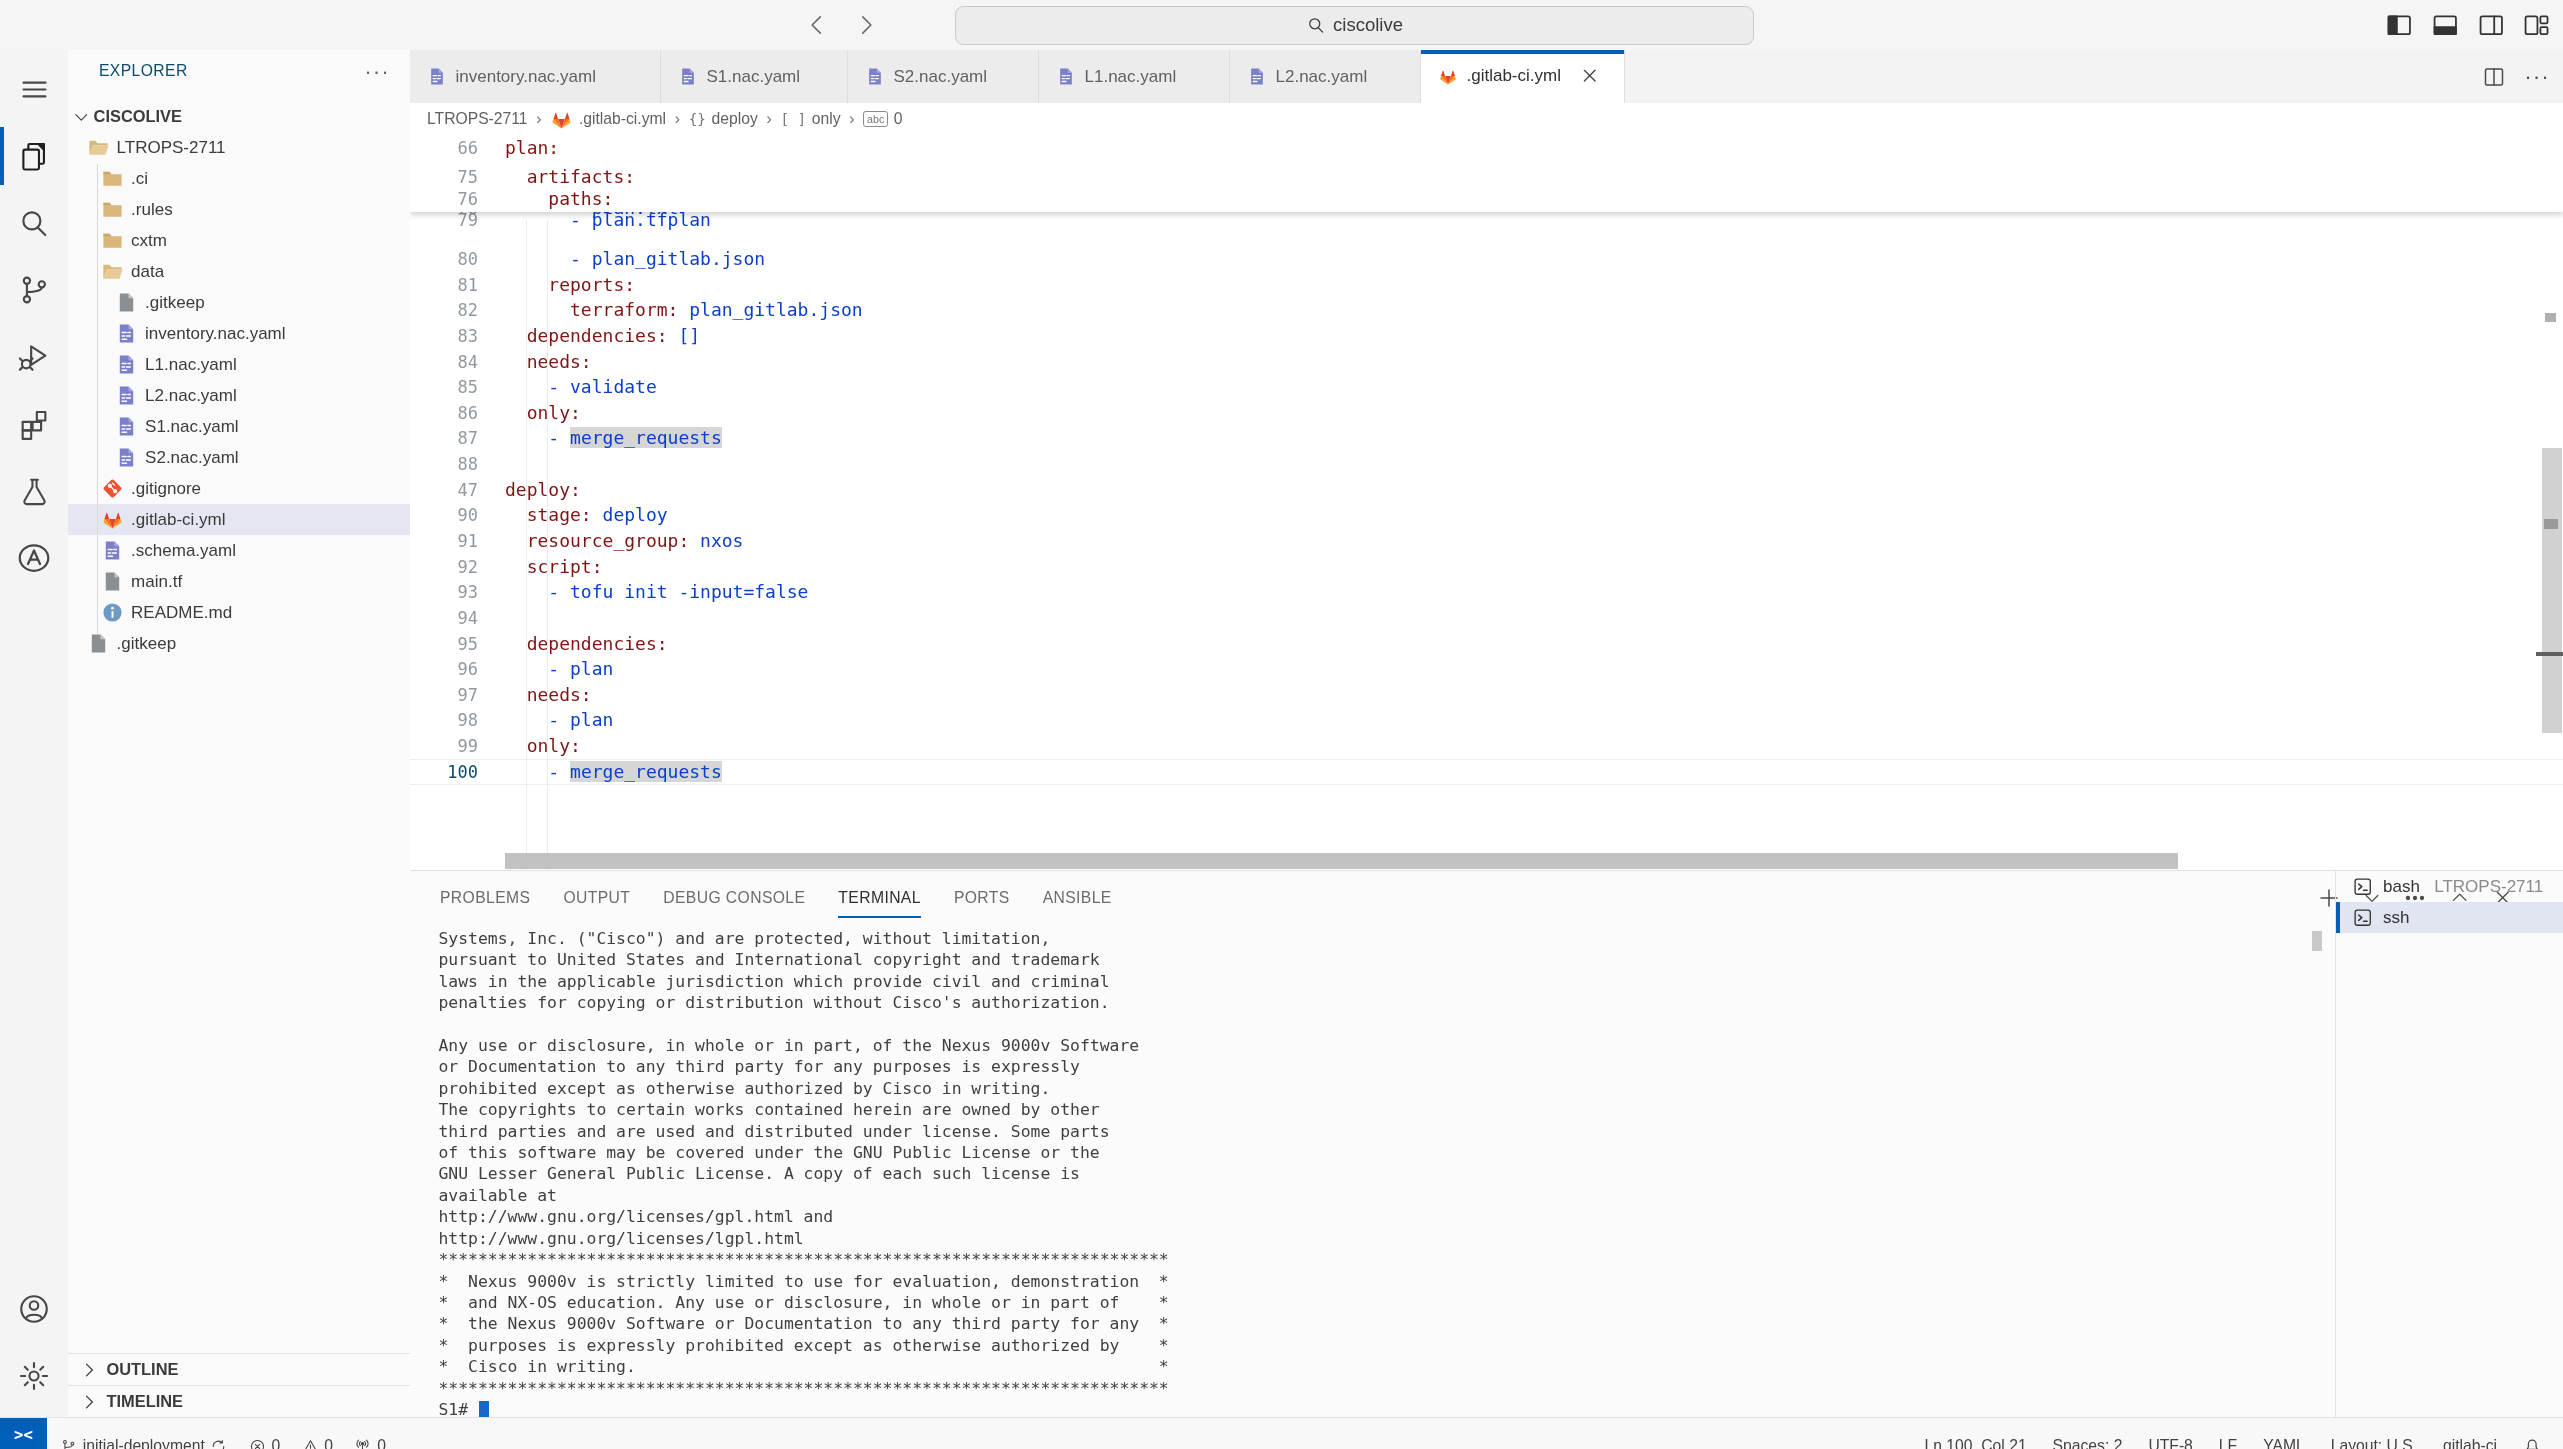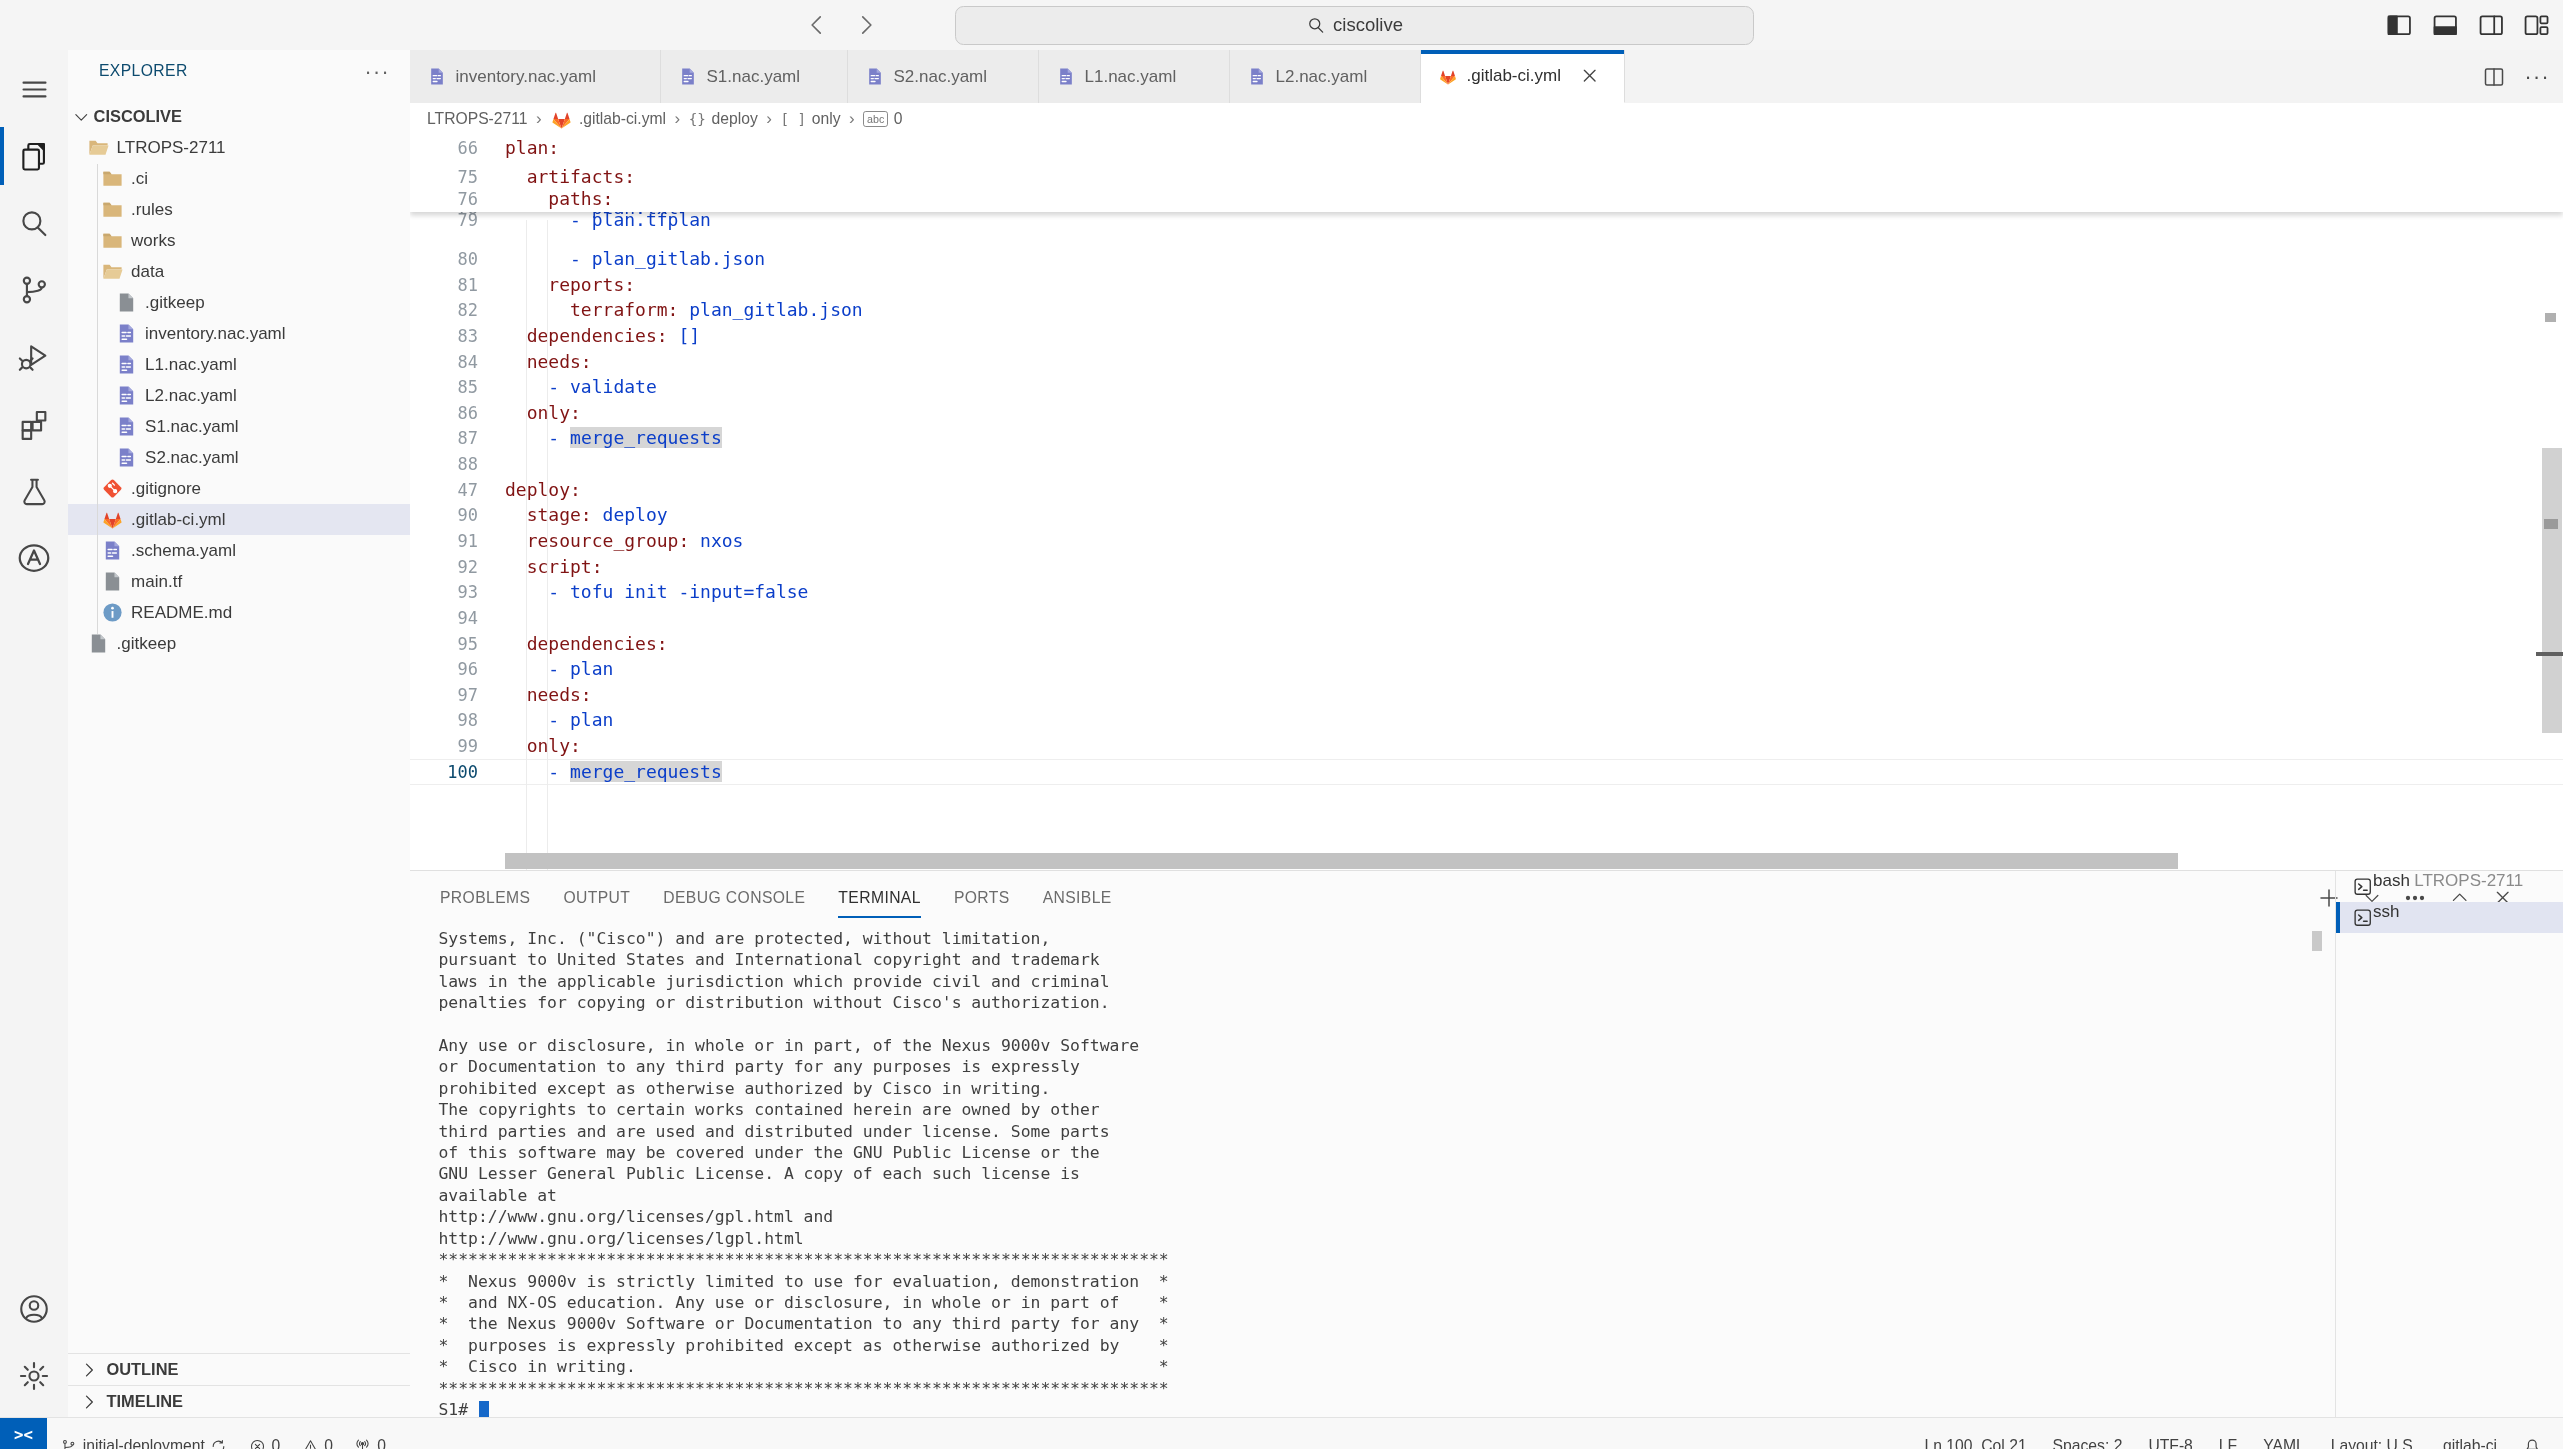--- a/index.html
+++ b/index.html
@@ -89,21 +89,21 @@
   .panel-tabs{position:absolute;left:30px;top:0;height:53px;display:flex;align-items:center;gap:33px;
               font-size:15.7px;color:#6b6b6b;letter-spacing:0.4px;}
   .ptab{position:relative;height:53px;display:flex;align-items:center;}
   .ptab.active{color:#2f2f2f;}
   .ptab.active::after{content:"";position:absolute;left:0;right:0;bottom:5.7px;height:2.8px;background:#005fb8;}
   .panel-actions{position:absolute;right:50px;top:0;height:53px;display:flex;align-items:center;gap:21.4px;color:#4a4a4a;}
   .term{position:absolute;left:28.5px;top:57px;font-family:"DejaVu Sans Mono",monospace;font-size:16.4px;
         line-height:21.4px;color:#3f3f3f;white-space:pre;}
   .cursor{display:inline-block;width:10px;height:17px;background:#1668c9;vertical-align:-2.8px;margin-left:1.4px;}
   .term-side{position:absolute;left:1925px;top:0;width:228px;height:547px;border-left:0.7px solid #e3e3e3;}
-  .ts-row{position:relative;height:31px;display:flex;gap:0;padding-left:15.7px;
+  .ts-row{position:relative;height:31px;display:flex;align-items:center;gap:10px;padding-left:15.7px;
           font-size:17px;color:#333;}
   .ts-row .desc{color:#8a8a8a;margin-left:4.3px;}
   .ts-row.sel{background:#e1e4f1;}
   .ts-row.sel::before{content:"";position:absolute;left:0;top:0;bottom:0;width:3.6px;background:#005fb8;}
   .drag-dot{position:absolute;left:-24px;top:60px;width:10px;height:20px;background:#c9c9c9;}
 
   
   .statusbar{position:absolute;left:0;top:1417px;width:2563px;height:33px;background:#f8f8f8;
              border-top:0.7px solid #e3e3e3;box-sizing:border-box;font-size:15.7px;color:#424242;}
   .remote{position:absolute;left:0;top:0;width:47px;height:32px;background:#005fb8;color:#fff;
@@ -302,21 +302,21 @@
           </span>
           <span>.rules</span>
         </div>
         <div class="trow" style="padding-left: 33px;">
           <span class="icon tic">
             <svg width="23" height="23" viewBox="0 0 24 24" fill="none" stroke="currentColor" stroke-width="1.5" stroke-linecap="round" stroke-linejoin="round">
               <path d="M2.5 5h6.5l2 2.5h10.5v12H2.5z" fill="#d9b67a" stroke="none"></path>
               <path d="M2.5 5h6.5l2 2.5h-8.5z" fill="#c9a86e" stroke="none"></path>
             </svg>
           </span>
-          <span>works</span>
+          <span>cxtm</span>
         </div>
         <div class="trow" style="padding-left: 33px;">
           <span class="icon tic">
             <svg width="23" height="23" viewBox="0 0 24 24" fill="none" stroke="currentColor" stroke-width="1.5" stroke-linecap="round" stroke-linejoin="round">
               <path d="M2.5 19.5V5h6.5l2 2.5h10.5V10H6z" fill="#d9b67a" stroke="none"></path>
               <path d="M2.5 19.5 6 10h16.5l-3.2 9.5z" fill="#e6cb96" stroke="none"></path>
             </svg>
           </span>
           <span>data</span>
         </div>

